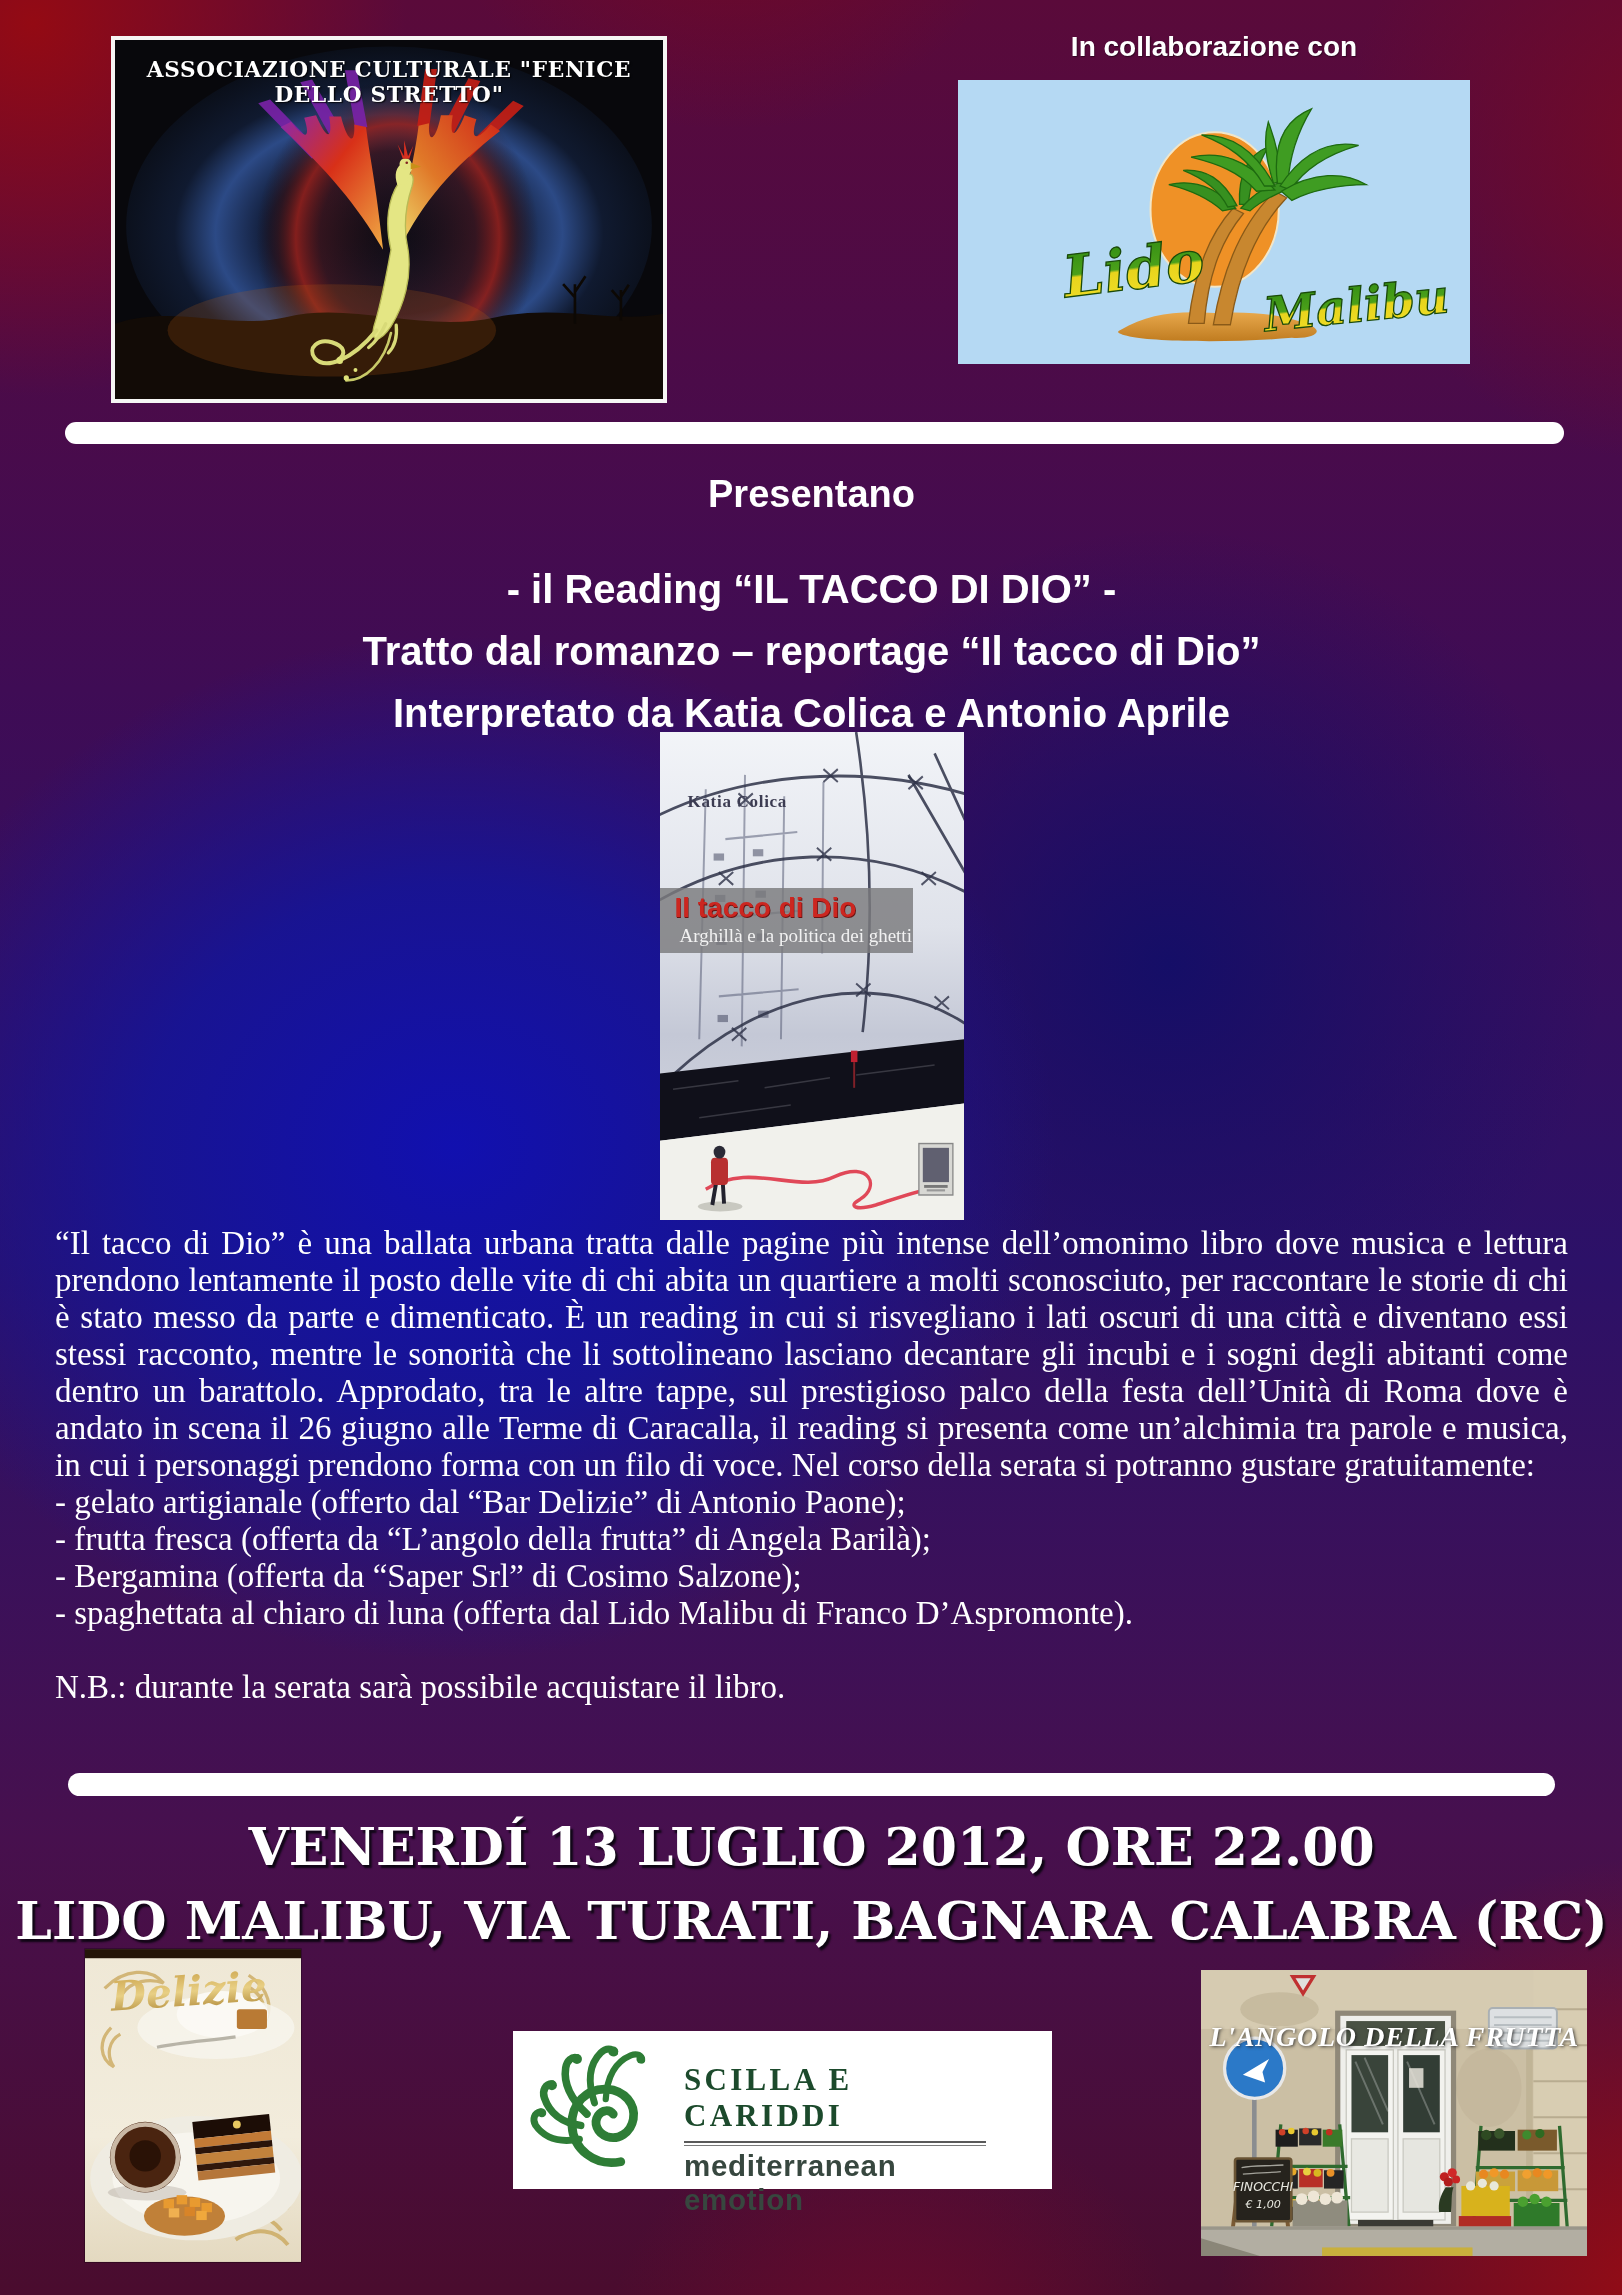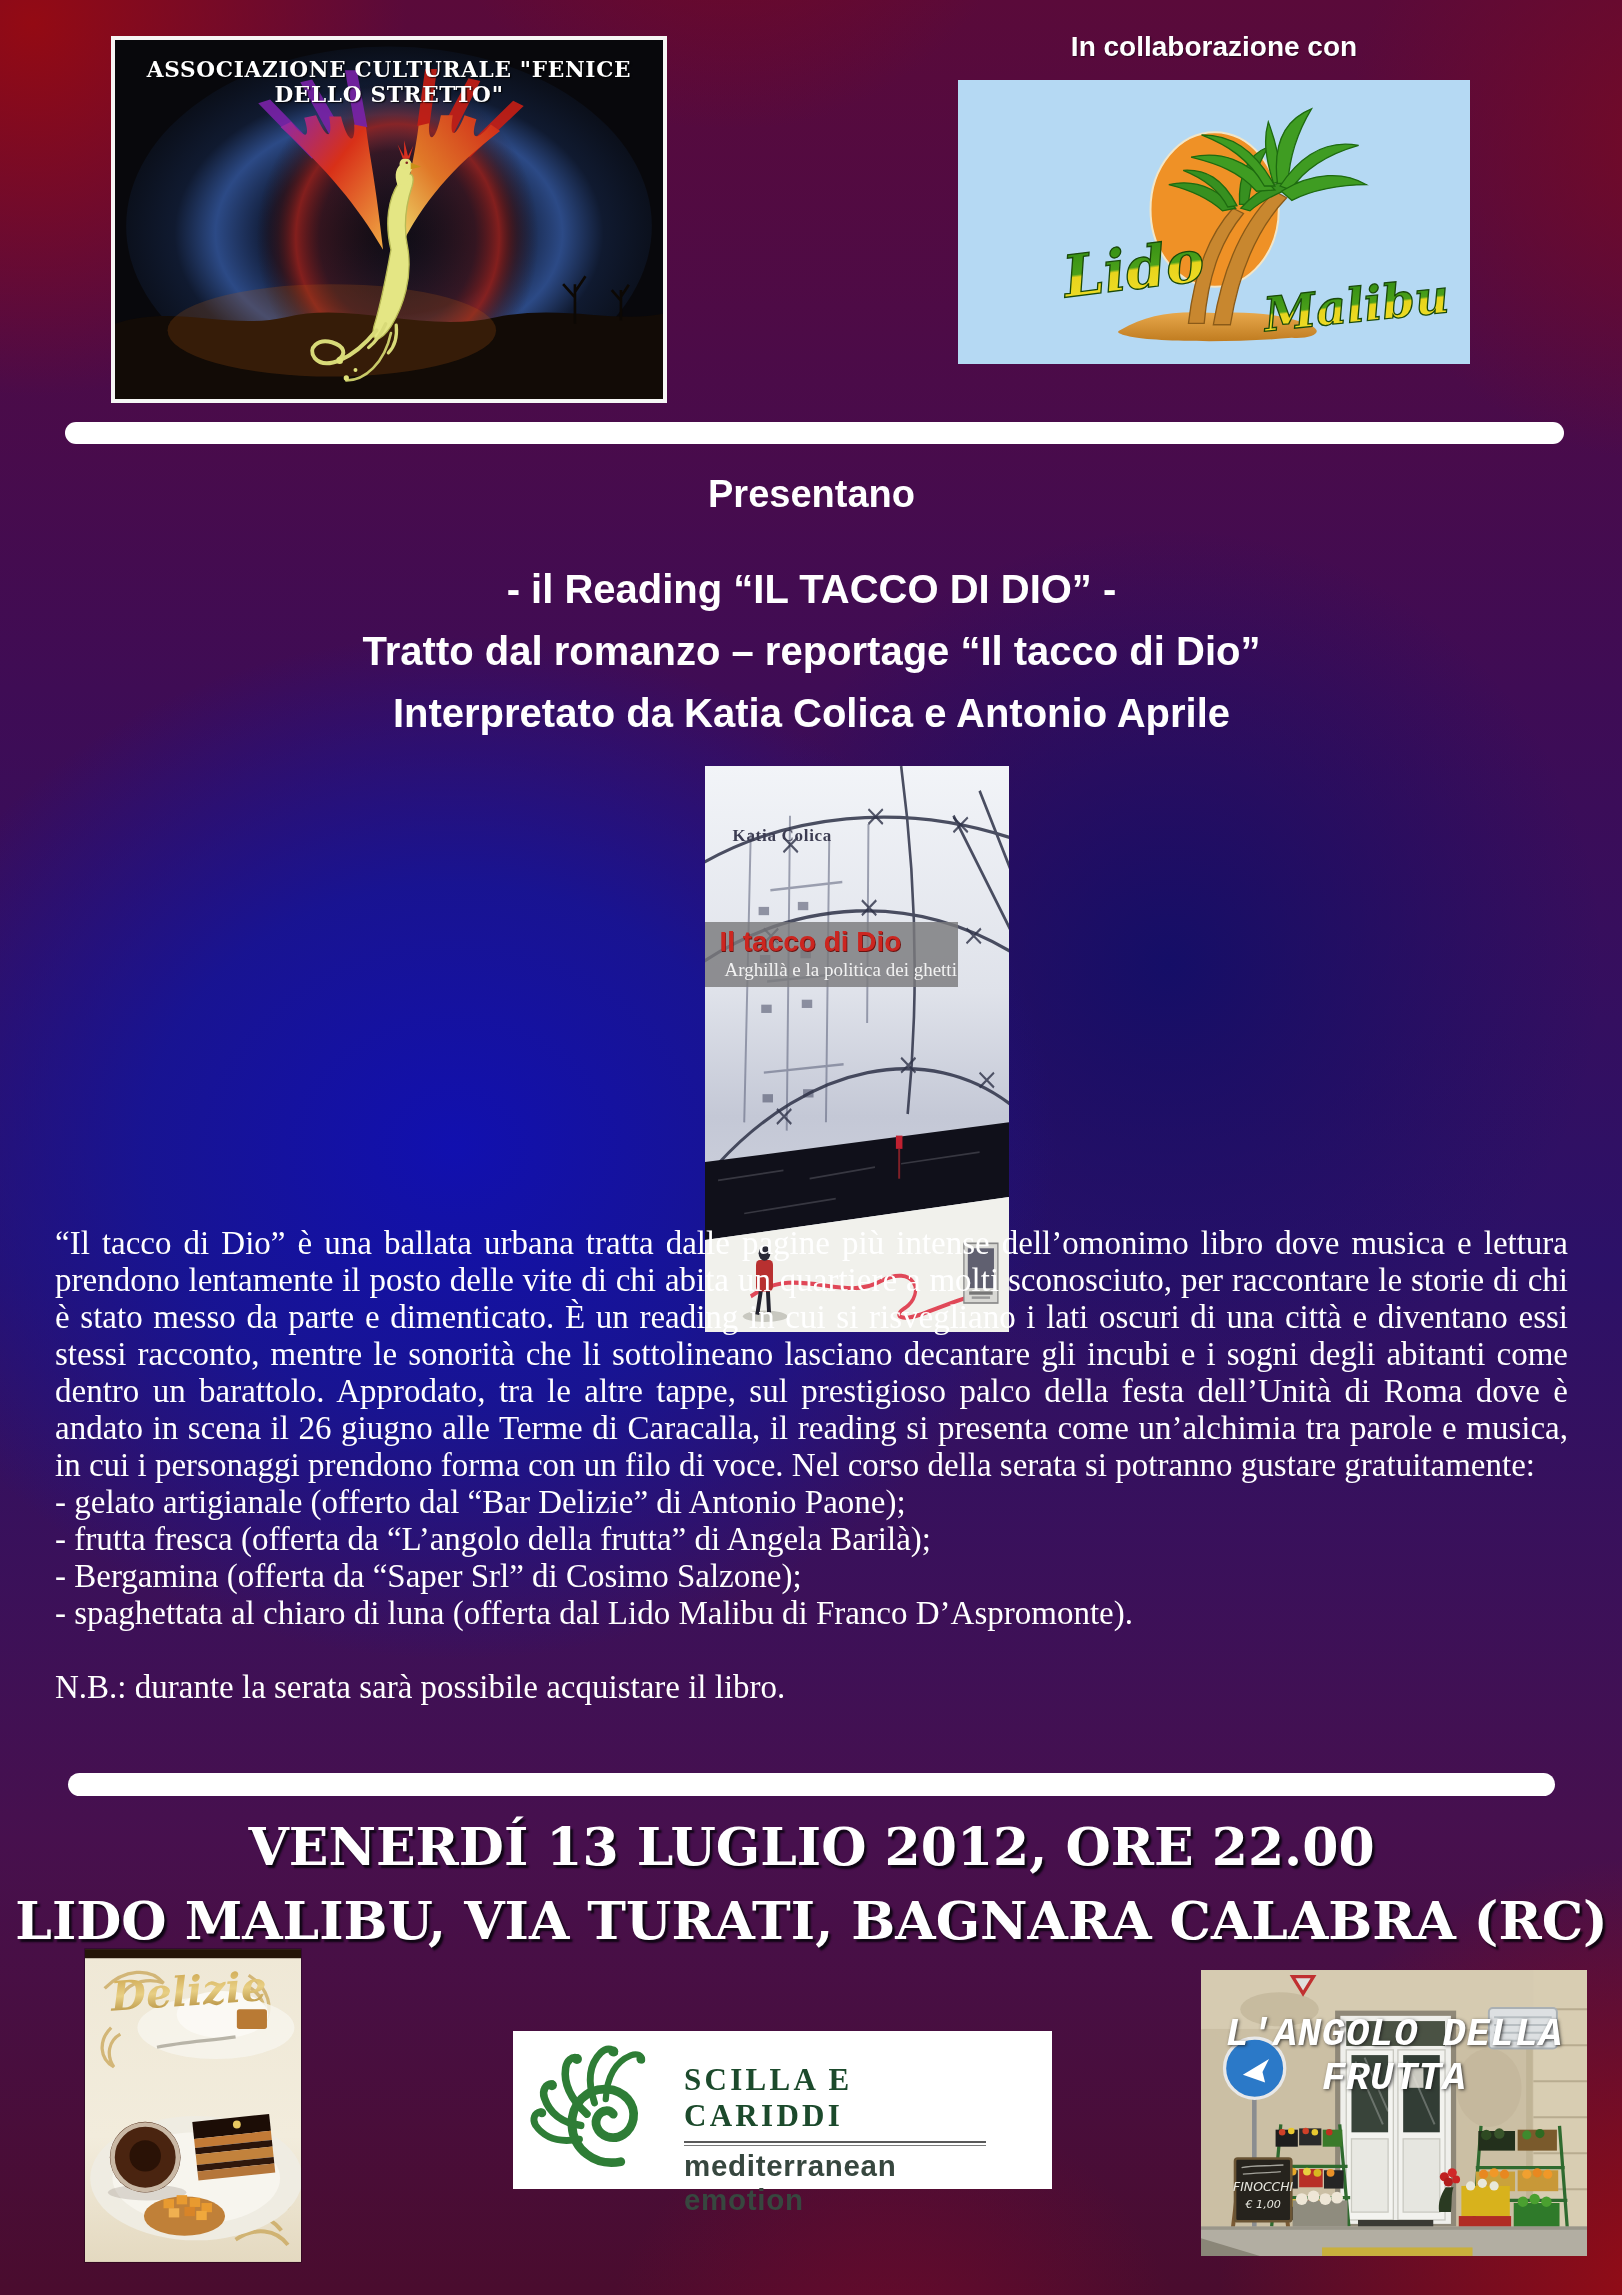--- a/index.html
+++ b/index.html
@@ -32,21 +32,21 @@
   
   .bar{background:#ffffff;border-radius:11.8px;}
   .bar1{left:65px;top:422px;width:1499px;height:22px;}
   .bar2{left:68px;top:1773px;width:1487px;height:23px;}
   
   .presentano{left:0;top:473px;width:1623px;text-align:center;color:#fff;
     font-weight:bold;font-size:38px;}
   .titles{left:0;top:558px;width:1623px;text-align:center;color:#fff;
     font-weight:bold;font-size:40px;line-height:62px;}
   
-  .cover{left:660px;top:766px;width:304px;height:566px;background:#e9ebf0;margin-left:45px;}
+  .cover{left:660px;top:732px;width:304px;height:488px;background:#e9ebf0;}
   .cover svg{position:absolute;left:0;top:0;width:100%;height:100%;}
   .cover-author{position:absolute;left:27.5px;top:60px;font-family:"Liberation Serif",serif;
     font-weight:bold;font-size:17px;color:#3c3c52;letter-spacing:0.7px;}
   .cover-band{position:absolute;left:0;top:156px;width:253px;height:65px;
     background:rgba(122,122,124,0.82);}
   .cover-title{margin:3.9px 0 0 14.4px;font-family:Liberation Sans, sans-serif;font-weight:bold;
     font-size:28px;color:#cc2620;text-shadow:0.7px 0.7px 0 #6a1210;}
   .cover-subtitle{margin:1.3px 0 0 19.6px;font-family:"Liberation Serif",serif;
     font-size:19px;color:#f2f2f2;}
   
@@ -68,22 +68,22 @@
   .scilla-logo{position:absolute;left:11.8px;top:7.9px;width:154px;height:144px;}
   .scilla-text{position:absolute;left:171px;top:31px;width:314px;}
   .scilla-name{font-family:"Liberation Serif",serif;font-weight:bold;font-size:31px;
     color:#1c4a2c;letter-spacing:3.3px;}
   .scilla-rule{margin-top:6.5px;width:302px;border-top:2px solid #5a5a5a;
     border-bottom:0.7px solid #7a7a7a;height:2px;}
   .scilla-tag{margin-top:3.9px;font-family:"Liberation Sans",sans-serif;font-weight:bold;
     font-size:29.5px;color:#37473f;letter-spacing:0.7px;}
   .frutta{left:1201px;top:1970px;width:386px;height:286px;}
   .frutta svg{position:absolute;left:0;top:0;width:100%;height:100%;}
-  .frutta-title{position:absolute;left:5.2px;top:43px;width:376px;text-align:center;
-    font-family:Liberation Mono, monospace;font-style:italic;font-weight:bold;font-size:39px;
+  .frutta-title{position:absolute;left:5.2px;top:51px;width:376px;text-align:center;
+    font-family:Liberation Serif, serif;font-style:italic;font-weight:bold;font-size:28px;
     color:#ffffff;letter-spacing:0.7px;text-shadow:1.3px 1.3px 3.3px rgba(30,30,30,0.8);}
 </style>
 </head>
 <body>
 
 <div class="poster">
 
   <div class="abs phoenix">
     <svg viewBox="0 0 834 544" preserveAspectRatio="none">
       <defs>

